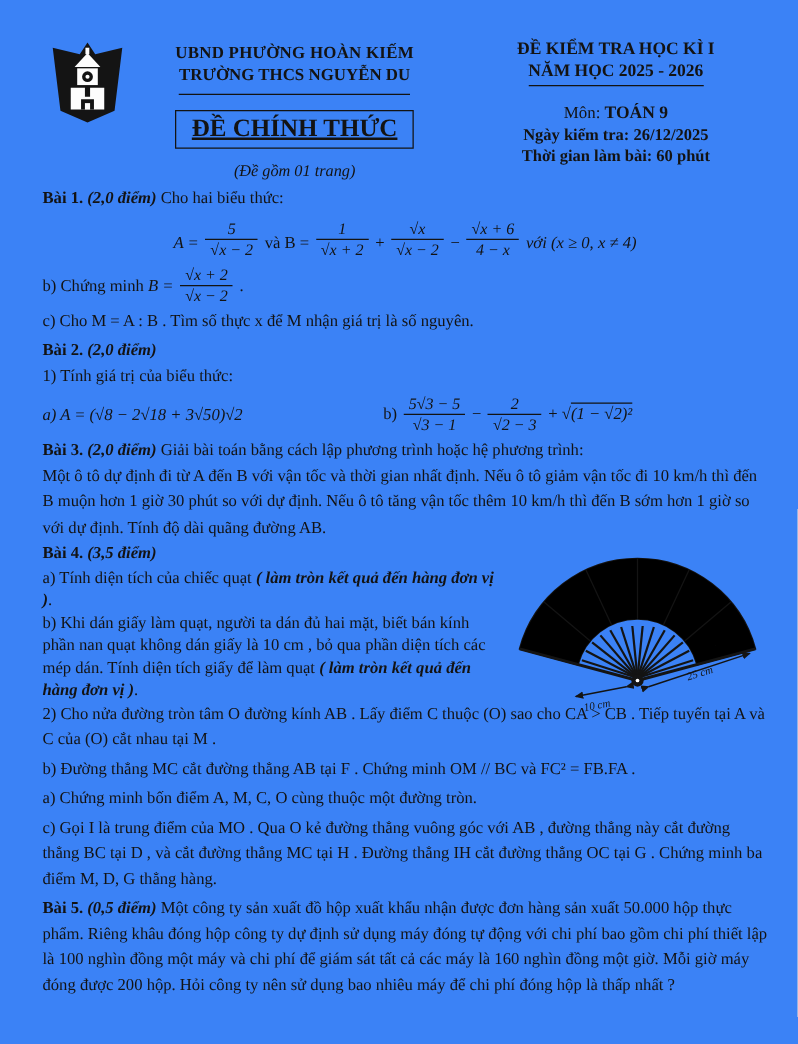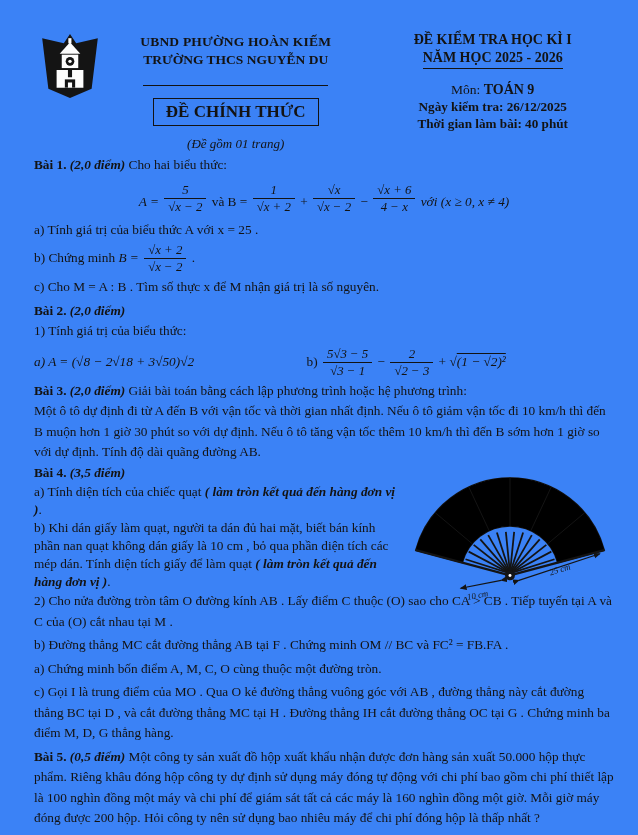--- a/index.html
+++ b/index.html
@@ -8,22 +8,22 @@
     font-family:"Liberation Serif", serif;position:relative;overflow:hidden;
     box-sizing:border-box;
   }
   
   .header{display:flex;justify-content:space-between;padding:30px 24px 0 40px;}
   .h-left{display:flex;width:336px;}
   .logo{width:60px;height:68px;flex:0 0 60px;margin-top:2px;}
   .h-left-col{flex:1;text-align:center;padding-top:4px;}
   .hl1{font-weight:bold;font-size:13.5px;letter-spacing:.2px;}
   .hl2{font-weight:bold;font-size:13.5px;margin-top:2px;}
-  .hl2 span{display:inline-block;border-bottom:1.6px solid #131313;padding-bottom:17px;}
-  .offbox{display:inline-block;border:1.7px solid #131313;padding:3px 12px;font-weight:bold;font-size:17px;margin-top:12px;}
+  .hl2 span{display:inline-block;border-bottom:1.6px solid #131313;padding-bottom:7px;}
+  .offbox{display:inline-block;border:1.7px solid #131313;padding:3px 12px;font-weight:bold;font-size:20px;margin-top:12px;text-decoration:underline;}
   .note{font-style:italic;font-size:13px;margin-top:10px;}
   .h-right{width:246px;text-align:center;padding-top:2px;}
   .hr1{font-weight:bold;font-size:14px;}
   .hr2{font-weight:bold;font-size:14px;margin-top:2px;}
   .hr2 span{display:inline-block;border-bottom:1.6px solid #131313;padding-bottom:2px;}
   .hr3{margin-top:13px;font-size:13.5px;}
   .hr3 b{font-size:14px;}
   .hr4,.hr5{font-weight:bold;font-size:13.2px;margin-top:1px;}
   
   .content{padding:3px 24px 0 34px;font-size:13.3px;line-height:20.5px;}
@@ -73,39 +73,38 @@
           <span class="offbox">ĐỀ CHÍNH THỨC</span>
         </div>
         <div class="note">(Đề gồm 01 trang)</div>
       </div>
     </div>
     <div class="h-right">
       <div class="hr1">ĐỀ KIỂM TRA HỌC KÌ I</div>
       <div class="hr2"><span>NĂM HỌC 2025 - 2026</span></div>
       <div class="hr3"><span>Môn: </span><b>TOÁN 9</b></div>
       <div class="hr4">Ngày kiểm tra: 26/12/2025</div>
-      <div class="hr5">Thời gian làm bài: 40 phút</div>
+      <div class="hr5">Thời gian làm bài: 60 phút</div>
     </div>
   </div>
 
   <div class="content">
 
     <p><span class="bt">Bài 1.</span> <span class="pts">(2,0 điểm)</span><span> Cho hai biểu thức:</span></p>
     <p class="fline">
       <span class="math">A =</span>
       <span class="frac"><span class="fn">5</span><span class="fd">√x − 2</span></span>
       <span>và  B =</span>
       <span class="frac"><span class="fn">1</span><span class="fd">√x + 2</span></span>
       <span>+</span>
       <span class="frac"><span class="fn">√x</span><span class="fd">√x − 2</span></span>
       <span>−</span>
       <span class="frac"><span class="fn">√x + 6</span><span class="fd">4 − x</span></span>
       <span class="math">với (x ≥ 0, x ≠ 4)</span>
     </p>
-    <p class="l">a) Tính giá trị của biểu thức A với x = 25 .</p>
     <p class="l">
       <span>b) Chứng minh </span>
       <span class="math">B =</span>
       <span class="frac"><span class="fn">√x + 2</span><span class="fd">√x − 2</span></span>
       <span>.</span>
     </p>
     <p class="l">c) Cho M = A : B . Tìm số thực x để M nhận giá trị là số nguyên.</p>
 
     <p class="l"><span class="bt">Bài 2.</span> <span class="pts">(2,0 điểm)</span></p>
     <p>1) Tính giá trị của biểu thức:</p>

